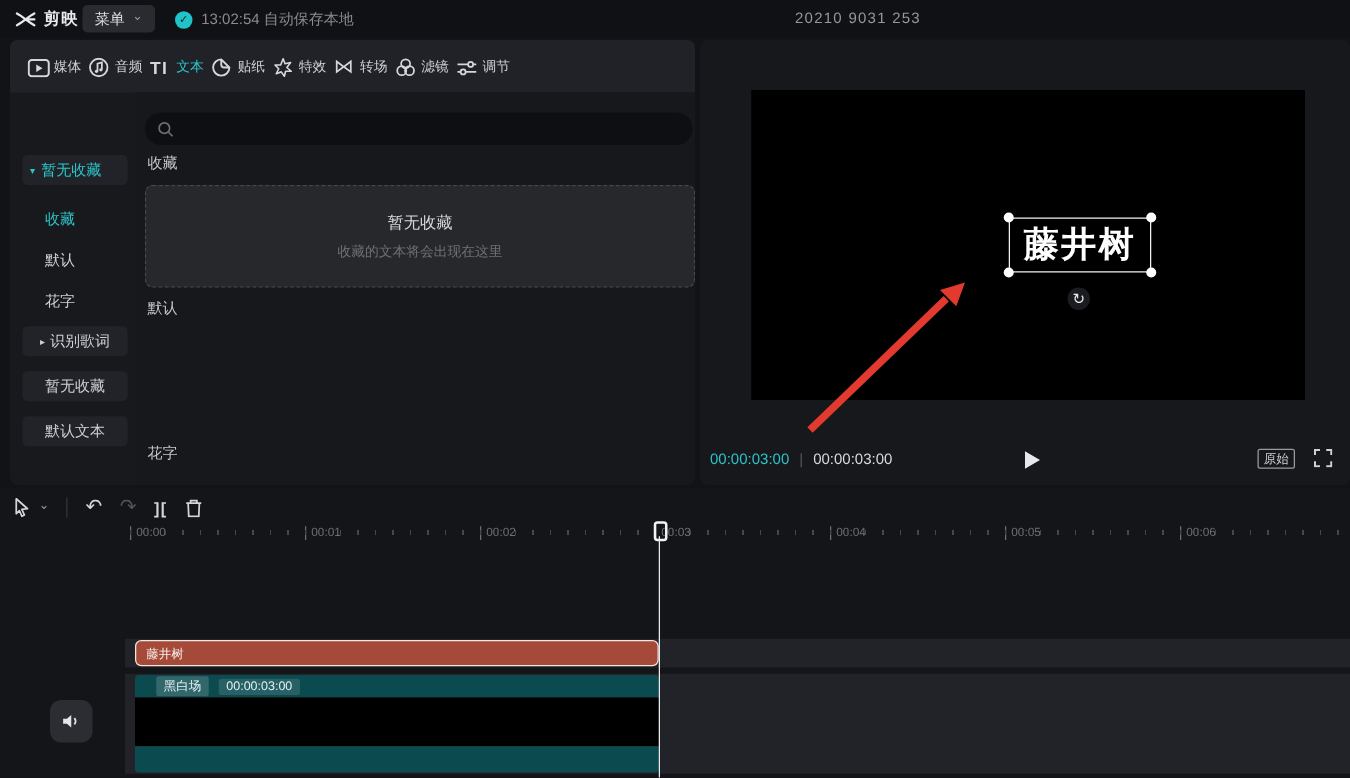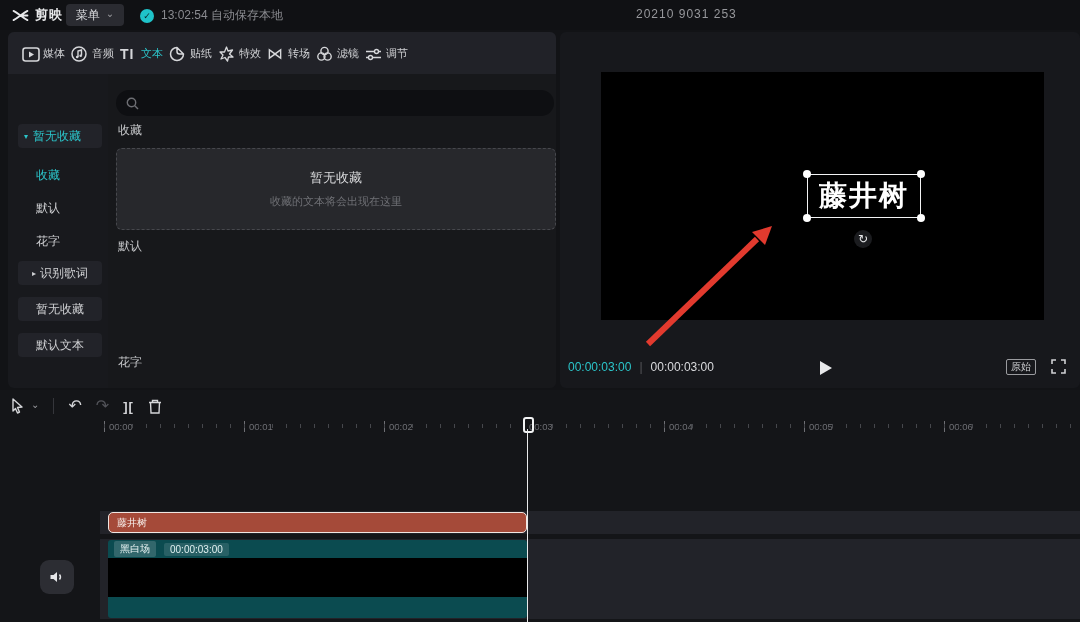--- a/index.html
+++ b/index.html
@@ -106,21 +106,21 @@
   .lane{position:absolute;left:100px;right:0;background:#222329;}
   .lane-text{top:121px;height:23px;}
   .lane-video{top:149px;height:80px;}
 
   .text-clip{position:absolute;left:108px;top:122px;width:419px;height:21px;background:#a54a39;
     border:1.5px solid #f1e6e2;border-radius:5px;box-sizing:border-box;display:flex;align-items:center;cursor:pointer;}
   .text-clip span{font-size:10px;color:#f6eeea;padding-left:8px;}
 
   .video-clip{position:absolute;left:108px;top:150px;width:419px;height:78px;cursor:pointer;}
   .vc-header{height:18px;background:#0b4b50;border-radius:3px 3px 0 0;display:flex;align-items:center;gap:8px;padding-left:6px;}
-  .vc-badge{background:rgba(255,255,255,0.16);border-radius:2px;font-size:10px;color:#e9f4f4;padding:1px 6px;}
+  .vc-badge{background:rgba(255,255,255,0.16);border-radius:2px;font-size:10px;color:#e9f4f4;padding:1px 6px;margin-left:11px;}
   .vc-time{font-size:10px;color:#dff0f0;background:rgba(255,255,255,0.12);border-radius:2px;padding:1px 6px;}
   .vc-body{height:39px;background:#000;}
   .vc-footer{height:21px;background:#0b4b50;border-radius:0 0 3px 3px;}
 
   .audio-toggle{position:absolute;left:40px;top:170px;width:34px;height:34px;background:#2c2d33;border-radius:9px;
     display:flex;align-items:center;justify-content:center;cursor:pointer;color:#e4e5e8;}
 
   .playhead{position:absolute;left:522px;top:27px;width:11px;bottom:0;cursor:ew-resize;z-index:40;}
   .ph-marker{position:absolute;left:1px;top:0;width:7px;height:12px;border:2px solid #f2f3f4;border-radius:3px;background:transparent;}
   .ph-line{position:absolute;left:4.5px;top:12px;width:1.5px;bottom:0;background:#e9eaeb;}

